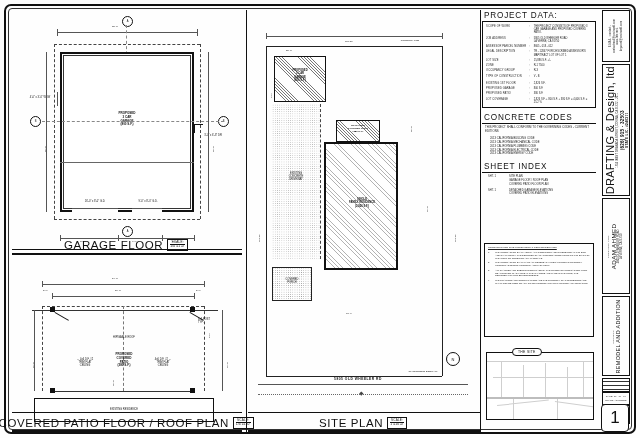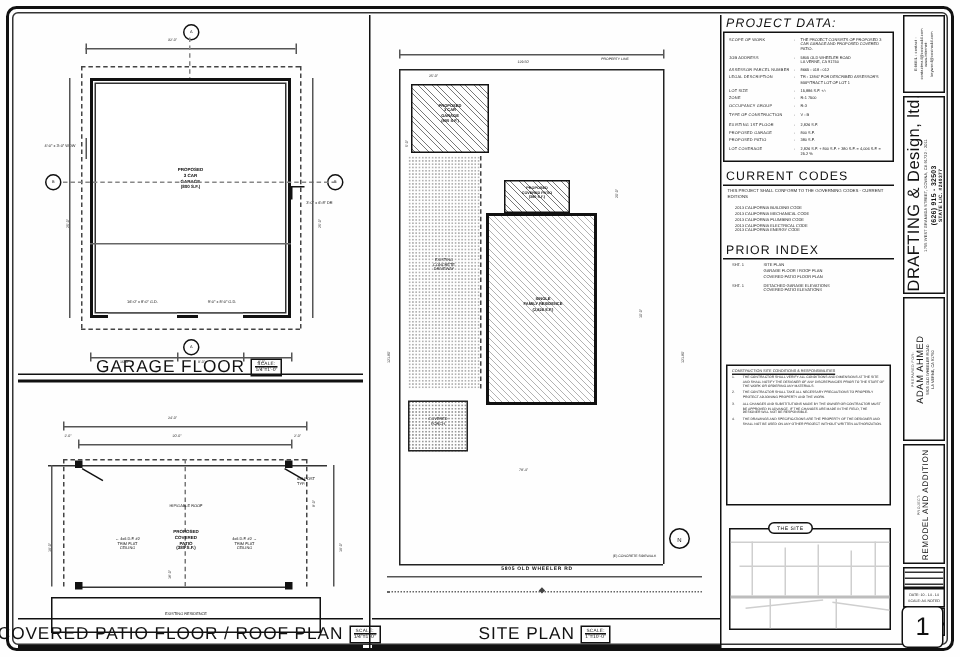--- a/index.html
+++ b/index.html
@@ -277,21 +277,21 @@
       <span class="sl">SCALE:</span>
       <span class="sv">1"=10'-0"</span>
     </span>
   </div>
   <div class="line hline" style="left:248px;top:430px;width:232px;height:2.2px;"></div>
 
   <div class="line vline" style="left:480px;top:10px;height:422px;background:#111;width:1.2px;"></div>
 
   <div class="rcol">
 
-    <div class="blk-title" style="border-bottom:1.4px solid #111;padding-bottom:1px;font-style:italic;">PROJECT  DATA:</div>
+    <div class="blk-title" style="border-bottom:1.4px solid #111;padding-bottom:1px;">PROJECT  DATA:</div>
     <div class="box" style="border-top:none;padding:2px 0;">
       <div class="pd-row">
           <span class="k">SCOPE OF WORK</span>
           <span class="c">:</span>
           <span class="v">THE PROJECT CONSISTS OF PROPOSED 3 CAR GARAGE AND PROPOSED COVERED PATIO.</span>
         </div>
       <div class="pd-row">
           <span class="k">JOB ADDRESS</span>
           <span class="c">:</span>
           <span class="v" style="white-space:pre-line;">5805 OLD WHEELER ROAD
@@ -342,31 +342,31 @@
           <span class="c">:</span>
           <span class="v">380 S.F.</span>
         </div>
       <div class="pd-row">
           <span class="k">LOT COVERAGE</span>
           <span class="c">:</span>
           <span class="v">2,826 S.F. + 800 S.F. + 380 S.F. = 4,006 S.F. = 25.2 %</span>
         </div>
     </div>
 
-    <div class="blk-title" style="margin-top:4px;border-bottom:1.4px solid #111;padding-bottom:1px;">CURRENT  CODES</div>
+    <div class="blk-title" style="margin-top:4px;border-bottom:1.4px solid #111;padding-bottom:1px;">CONCRETE  CODES</div>
     <div style="padding:2px 3px;">
       <div class="tiny2" style="margin-bottom:3px;">THIS PROJECT SHALL CONFORM TO THE GOVERNING CODES - CURRENT EDITIONS</div>
       <div class="code-line">2013 CALIFORNIA BUILDING CODE</div>
       <div class="code-line">2013 CALIFORNIA MECHANICAL CODE</div>
       <div class="code-line">2013 CALIFORNIA PLUMBING CODE</div>
       <div class="code-line">2013 CALIFORNIA ELECTRICAL CODE</div>
       <div class="code-line">2013 CALIFORNIA ENERGY CODE</div>
     </div>
 
-    <div class="blk-title" style="margin-top:3px;border-bottom:1.4px solid #111;padding-bottom:1px;">PRIOR   INDEX</div>
+    <div class="blk-title" style="margin-top:3px;border-bottom:1.4px solid #111;padding-bottom:1px;">SHEET   INDEX</div>
     <div style="padding:2px 3px;">
       <div class="si-row">
         <span class="sn">SHT. 1</span>
         <span class="sd">
           <span>SITE PLAN</span><br>
           <span>GARAGE FLOOR / ROOF PLAN</span><br>
           <span>COVERED PATIO FLOOR PLAN</span>
         </span>
       </div>
       <div class="si-row" style="margin-top:2px;">

